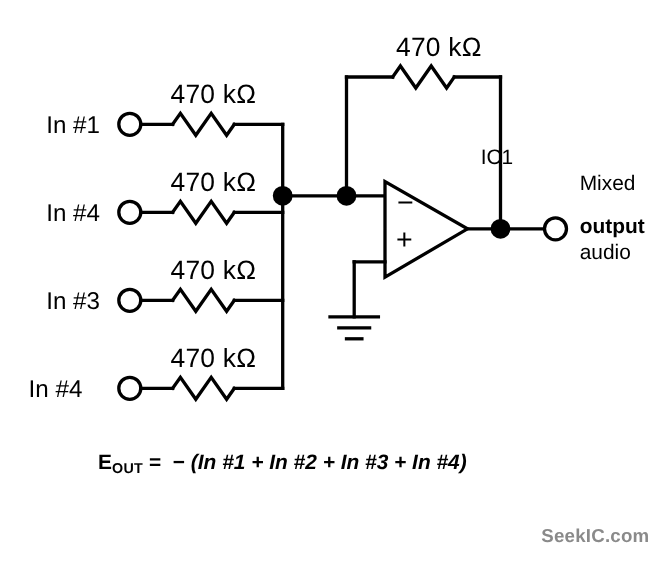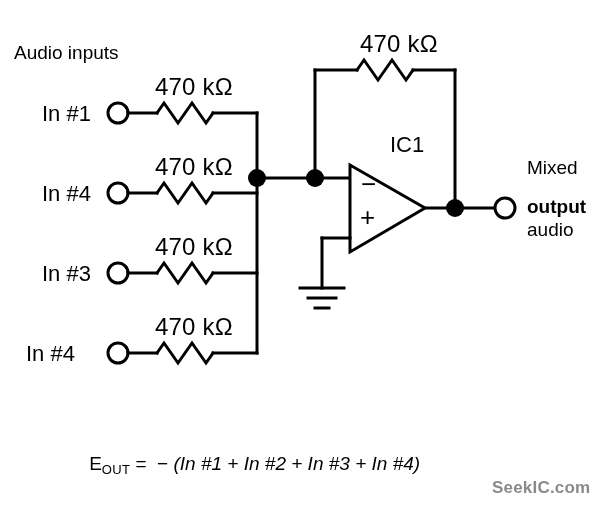--- a/index.html
+++ b/index.html
@@ -35,21 +35,22 @@
     font-size: 24px;
     letter-spacing: 0.2px;
   }
   .in-label {
     font-size: 22px;
   }
   .audio-inputs {
     font-size: 19px;
   }
   .ic-label {
-    font-size: 22px;
+    font-size: 19px;
+    margin-left: 47px;
   }
   .out-label {
     font-size: 19px;
     line-height: 1.22;
   }
   .eq-line {
     font-size: 19px;
   }
   .eq-line .it {
     font-style: italic;
@@ -136,21 +137,20 @@
         <circle cx="505" cy="208" r="10" fill="#ffffff" stroke="#000000" stroke-width="3"></circle>
       </g>
 
       <circle cx="257" cy="178" r="9" fill="#000000" stroke="none"></circle>
       <circle cx="315" cy="178" r="9" fill="#000000" stroke="none"></circle>
       <circle cx="455" cy="208" r="9" fill="#000000" stroke="none"></circle>
 
     </g>
   </svg>
 
-  <div class="lbl audio-inputs" style="left:14px; top:42px;">Audio inputs</div>
 
   <div class="lbl res-label" style="left:155px; top:74px;">470 kΩ</div>
   <div class="lbl res-label" style="left:155px; top:154px;">470 kΩ</div>
   <div class="lbl res-label" style="left:155px; top:234px;">470 kΩ</div>
   <div class="lbl res-label" style="left:155px; top:314px;">470 kΩ</div>
 
   <div class="lbl res-label" style="left:360px; top:31px;">470 kΩ</div>
 
   <div class="lbl in-label" style="left:42px; top:102px;">In #1</div>
   <div class="lbl in-label" style="left:42px; top:182px;">In #4</div>
@@ -159,20 +159,20 @@
 
   <div class="lbl ic-label" style="left:390px; top:133px;">IC1</div>
 
   <div class="lbl" style="left:361px; top:170px; font-size:26px;">−</div>
   <div class="lbl" style="left:360px; top:203px; font-size:26px;">+</div>
 
   <div class="lbl out-label" style="left:527px; top:156px;">Mixed</div>
   <div class="lbl out-label" style="left:527px; top:195px;font-weight:bold;">output</div>
   <div class="lbl out-label" style="left:527px; top:218px;">audio</div>
 
-  <div class="lbl eq-line" style="left:68px; top:432px;">
+  <div class="lbl eq-line" style="left:68px; top:389px;font-weight:bold;">
     <span>E</span><span class="sub">OUT</span><span class="eqsym"> =  − </span><span class="it">(In #1 + In #2 + In #3 + In #4)</span>
   </div>
 
 
   <div class="watermark" style="left:492px; top:478px;text-align:right;">SeekIC.com</div>
 
 </div>
 
 </body></html>

